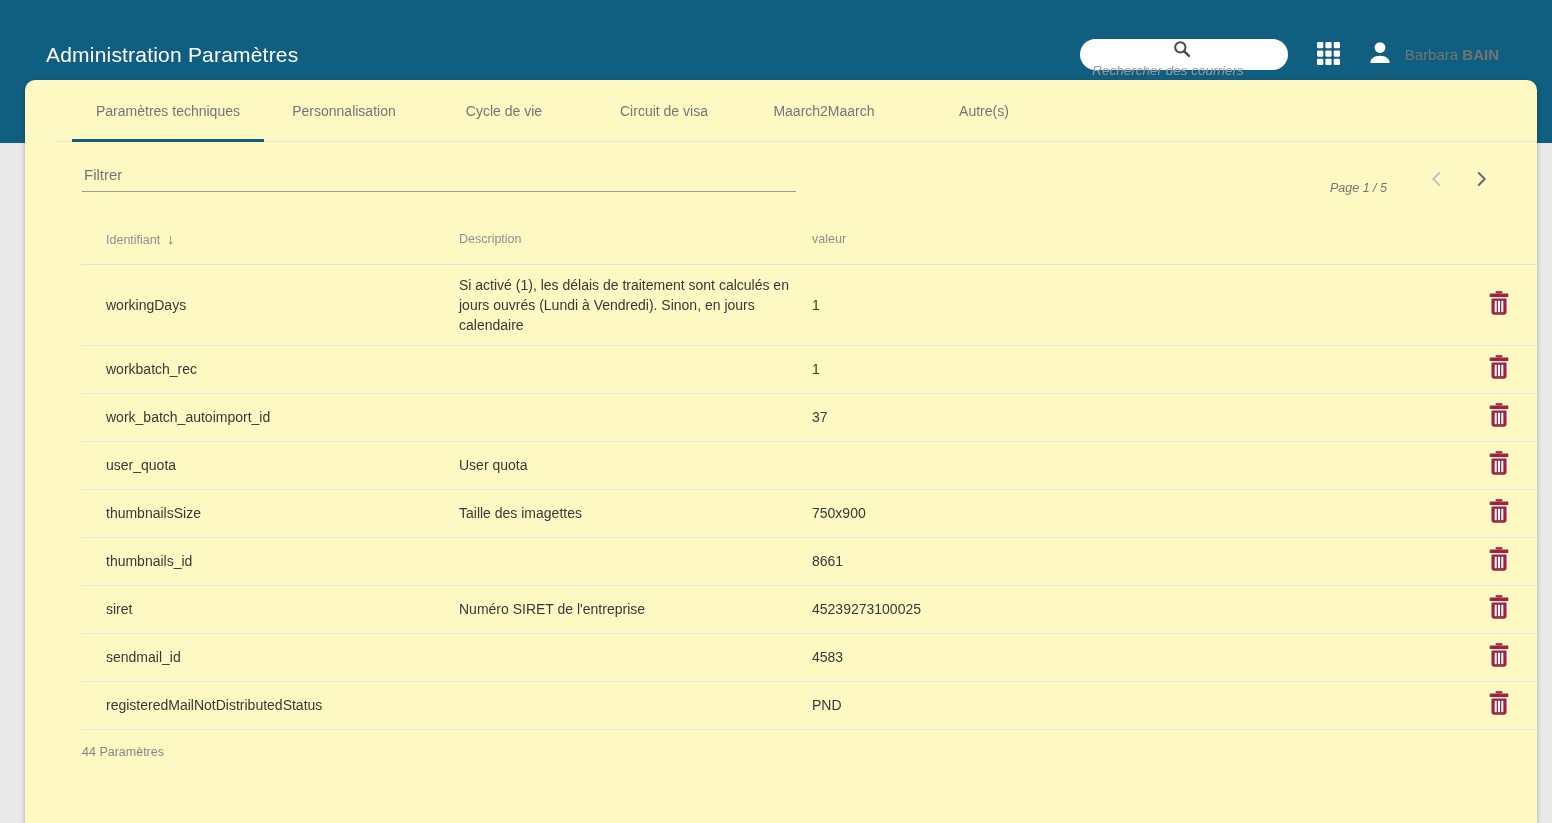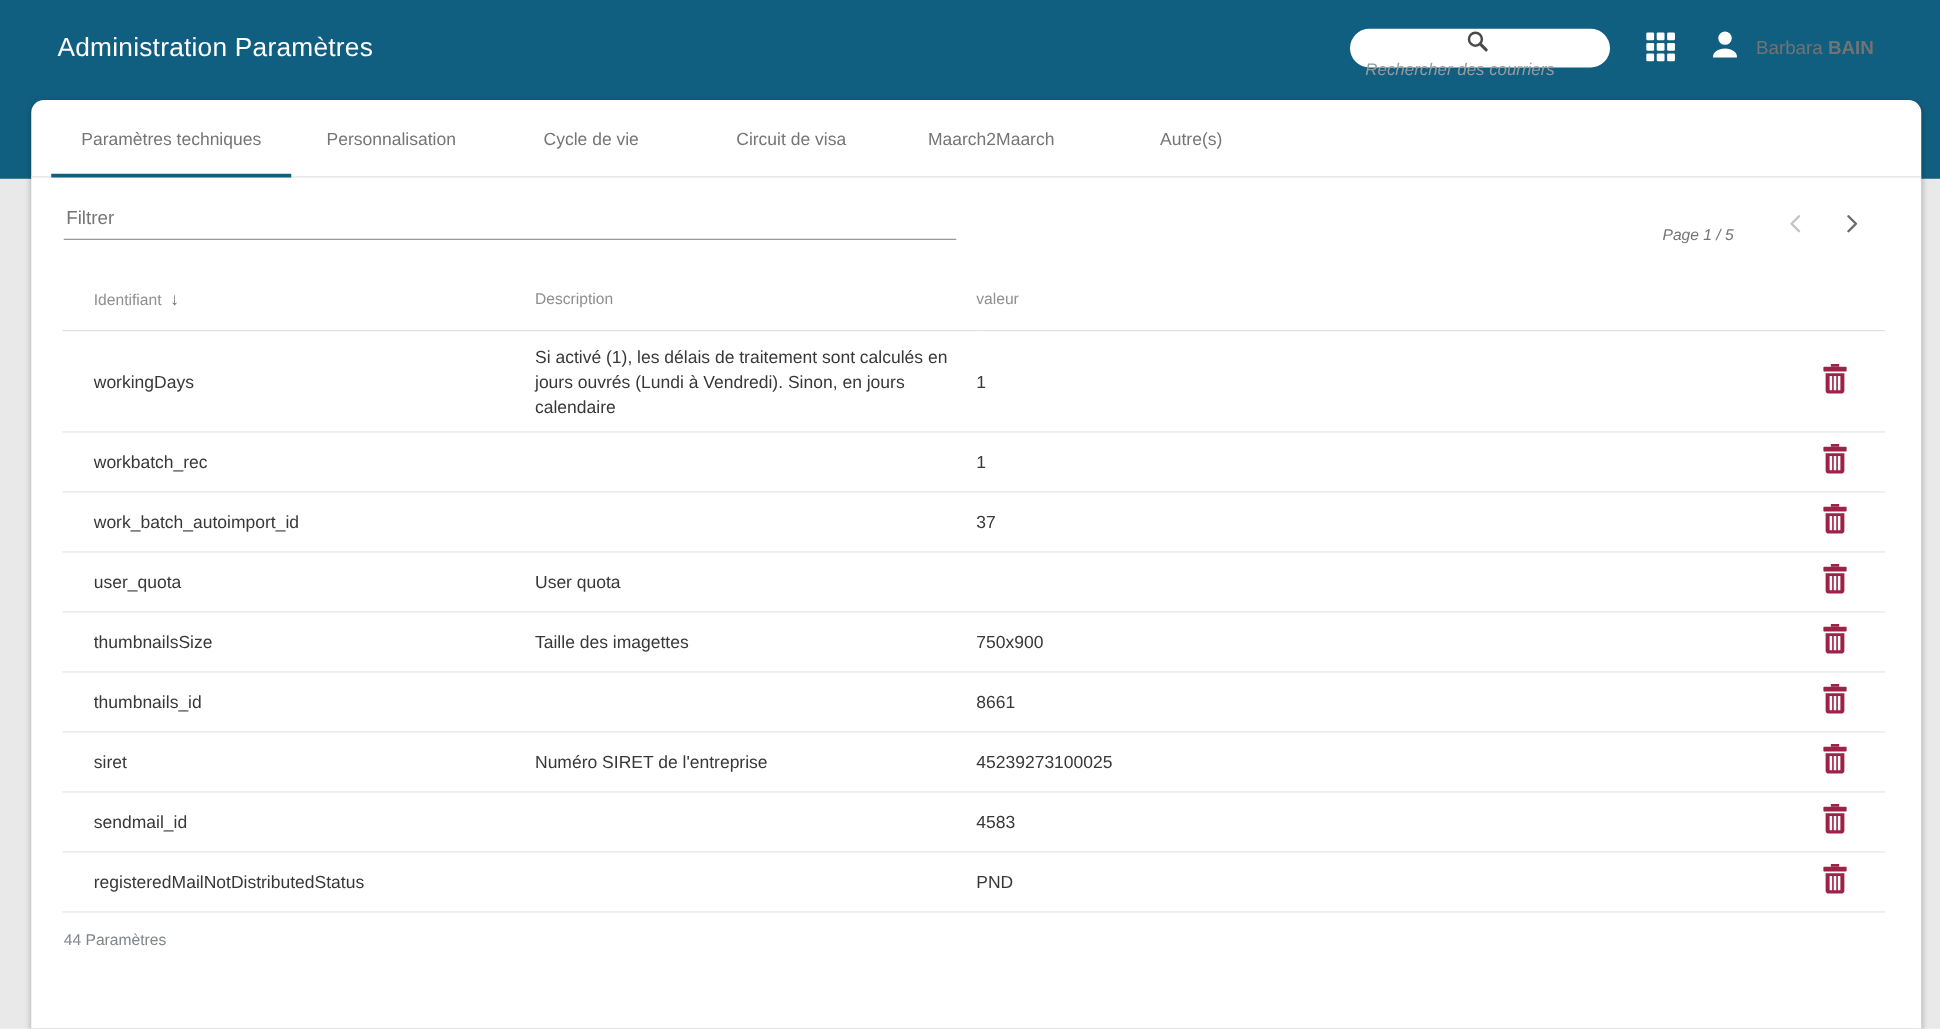--- a/index.html
+++ b/index.html
@@ -9,21 +9,21 @@
     background:#e9e9e9;
     position:relative;
     overflow:hidden;
   }
   .top-band {
     position:absolute; top:0; left:0; width:100%; height:143px;
     background:#115f80;
   }
   
   .appbar {
-    position:absolute; top:0; left:0; width:100%; height:77px;
+    position:absolute; top:16px; left:0; width:100%; height:77px;
     display:flex; align-items:center; color:#fff;
   }
   .appbar-title { margin-left:46px; font-size:21px; font-weight:400; letter-spacing:.2px; }
   .appbar-right { margin-left:auto; display:flex; align-items:center; margin-right:53px; }
   .search-pill {
     width:208px; height:31px; background:#fff; border-radius:16px;
     display:flex; align-items:center; padding:0 12px 0 9px;flex-direction:column;
   }
   .search-pill svg { flex:0 0 auto; }
   .search-pill input {
@@ -34,22 +34,23 @@
   .search-pill input::placeholder { color:#9a9a9a; font-style:italic; }
   .icon-btn { background:none; border:none; cursor:pointer; display:flex; align-items:center; padding:0; }
   .grid-btn { margin-left:28px; }
   .user-block { display:flex; align-items:center; margin-left:25px; cursor:pointer; }
   .user-name { color:#737373; font-size:15px; margin-left:11px; white-space:nowrap; }
   .user-name b { font-weight:700; }
 
   
   .card {
     position:absolute; top:80px; left:25px; right:15px; bottom:0;
-    background:#ffffff; border-radius:10px 10px 0 0;
+    background:#fef9c3; border-radius:10px 10px 0 0;
     box-shadow:0 2px 5px rgba(0,0,0,.28);
+    padding-left:31px;
   }
   
   .tabs { display:flex; height:62px; border-bottom:1px solid #e2e2e2; padding-left:16px; }
   .tab {
     min-width:160px; padding:0 24px; display:flex; align-items:center; justify-content:center;
     font-size:14px; color:#757575; cursor:pointer; position:relative; white-space:nowrap;
   }
   .tab.active::after {
     content:""; position:absolute; left:0; right:0; bottom:-1px; height:3px; background:#115f80;
   }

